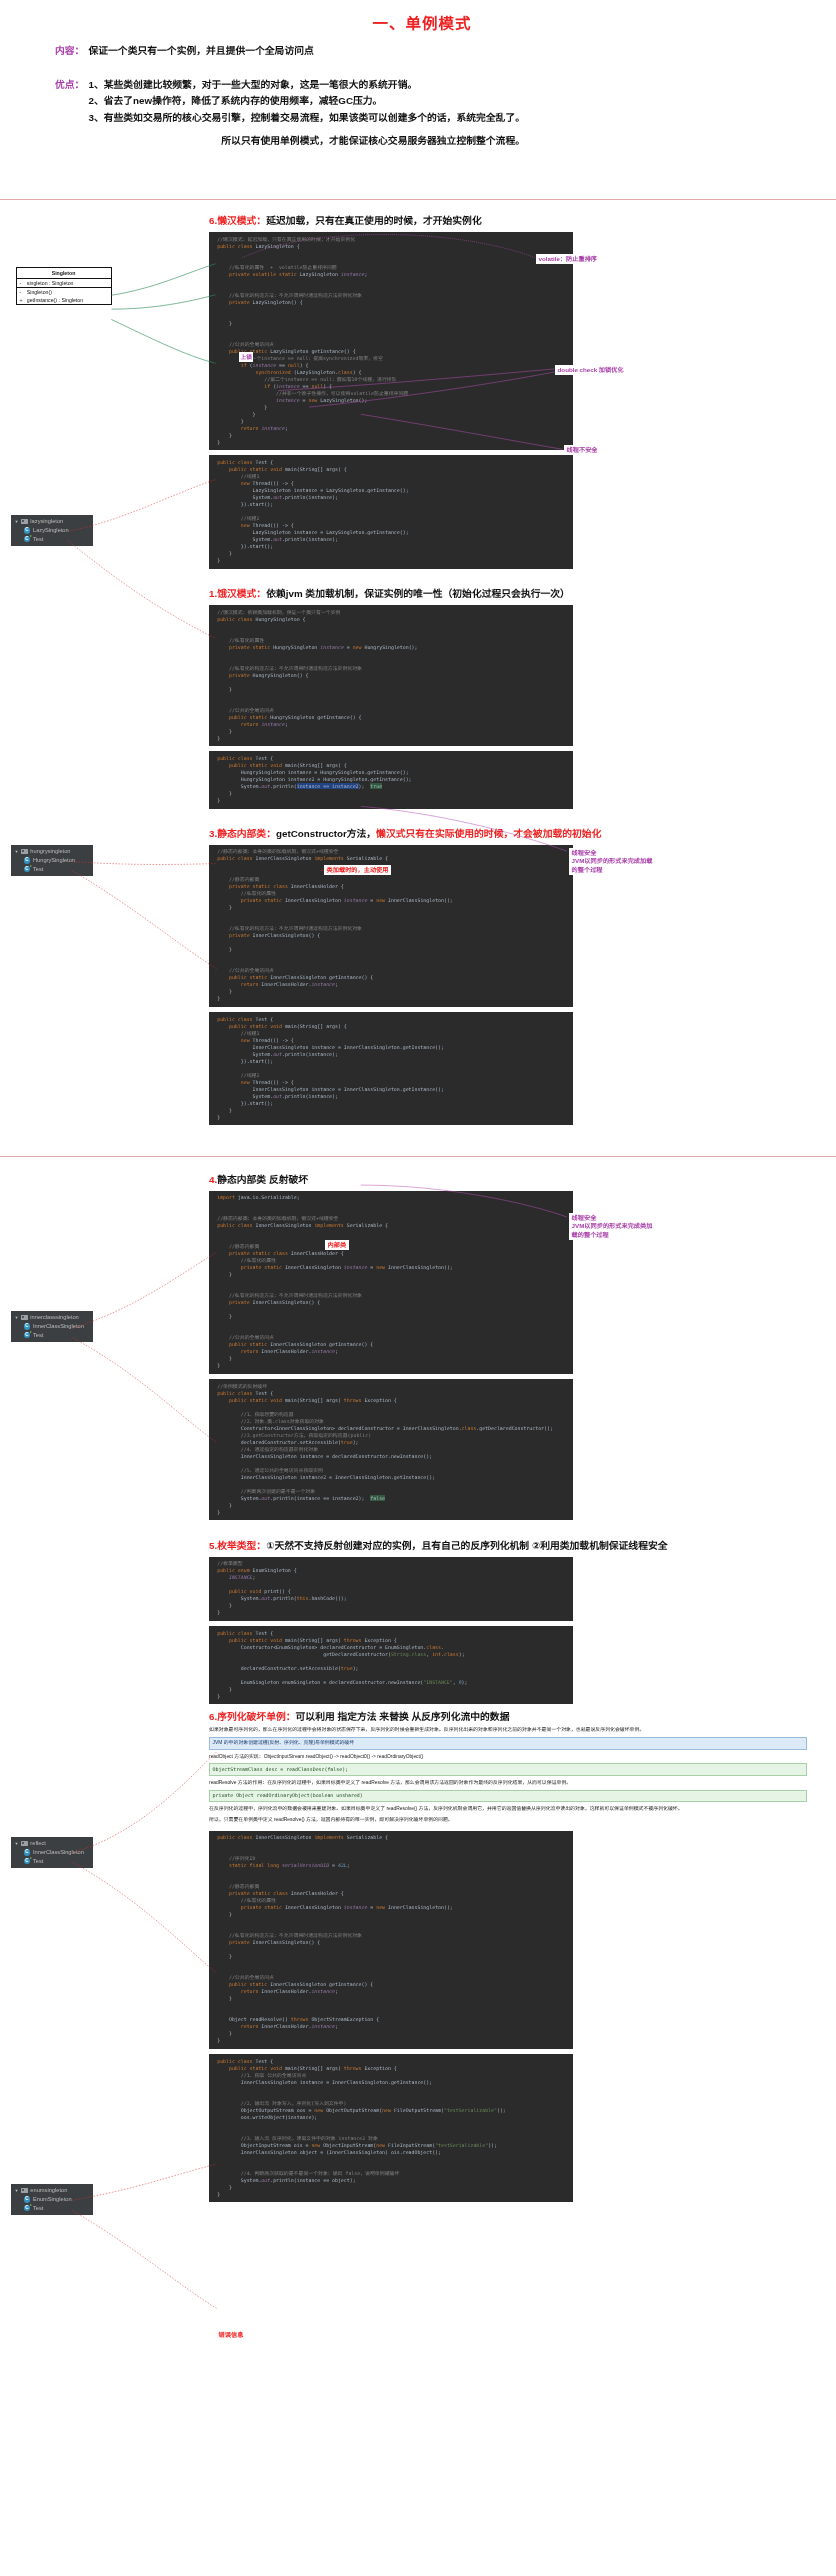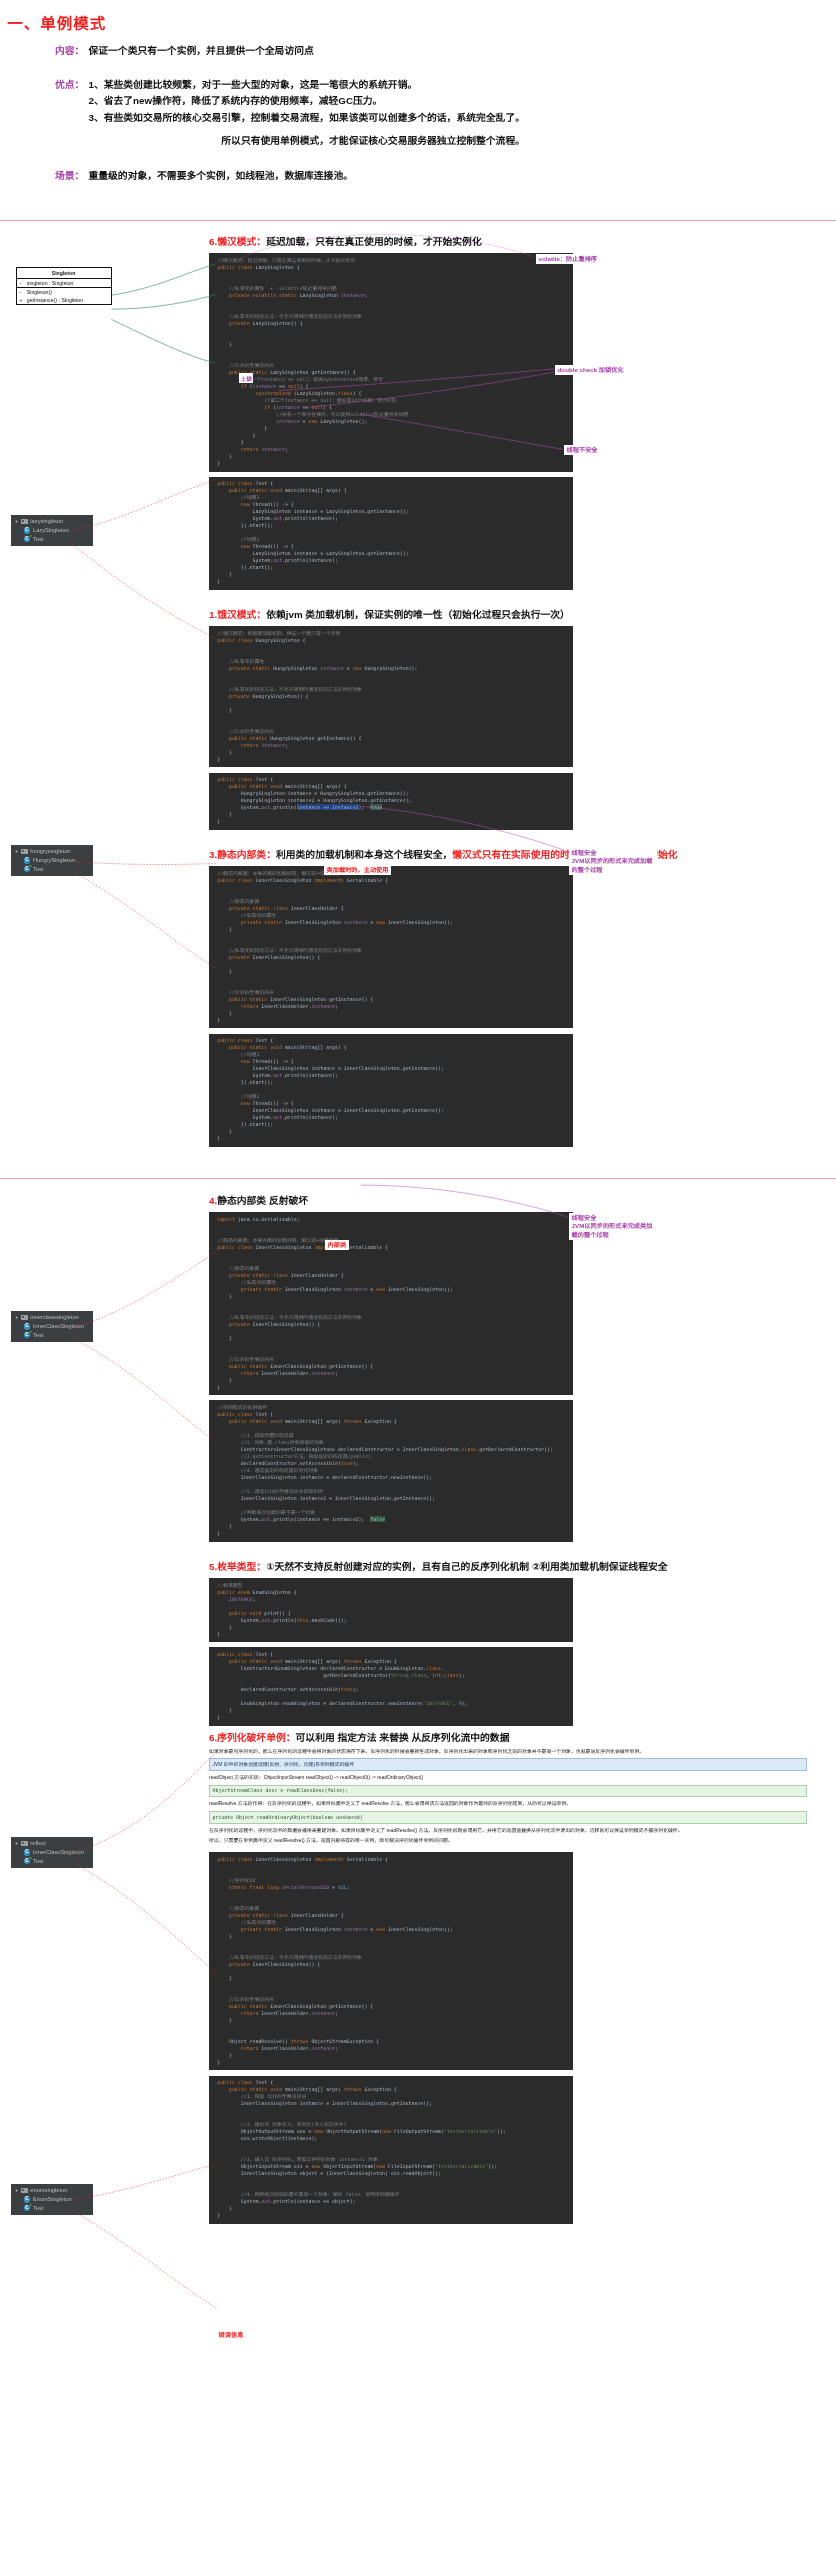--- a/index.html
+++ b/index.html
@@ -11,21 +11,21 @@
     font-family:"Liberation Sans","DejaVu Sans",sans-serif;
     color:#111;
     position:relative;
   }
   .page { position:relative; width:837px; min-height:3157px; overflow:hidden; }
 
   
   .intro { padding:7.2px 0 0 0; position:relative; }
   .h1 {
     color:#ee2222; font-weight:bold; font-size:15.5px;
-    letter-spacing:1px; margin:4.1px 0 9.3px 7.2px;
+    letter-spacing:1px; margin:4.1px 0 9.3px 7.2px;text-align:center;
   }
   .kvrow { display:flex; align-items:flex-start; margin:0 0 5.2px 27px; font-size:9.8px; line-height:1.65;padding-left:28px;}
   .klabel { color:#a83fa8; font-weight:bold; flex:0 0 auto; margin-right:4.1px; }
   .kbody { color:#111; font-weight:bold; }
   .kbody .li { display:block; }
   .kbody .sub { display:block; margin-left:13.4px; margin-top:7.2px;text-align:right; }
   .spacer-lg { height:13.4px; }
   .hr-line { border:none; border-top:0.5px solid #e5a9a9; margin:0; }
 
   
@@ -148,24 +148,20 @@
       <span class="kbody">
         <span class="li">1、某些类创建比较频繁，对于一些大型的对象，这是一笔很大的系统开销。</span>
         <span class="li">2、省去了new操作符，降低了系统内存的使用频率，减轻GC压力。</span>
         <span class="li">3、有些类如交易所的核心交易引擎，控制着交易流程，如果该类可以创建多个的话，系统完全乱了。</span>
         <span class="sub">所以只有使用单例模式，才能保证核心交易服务器独立控制整个流程。</span>
       </span>
     </div>
 
     <div class="spacer-lg"></div>
 
-    <div class="kvrow">
-      <span class="klabel">场景：</span>
-      <span class="kbody">重量级的对象，不需要多个实例，如线程池，数据库连接池。</span>
-    </div>
   </div>
 
   <div style="height:31px"></div>
   <hr class="hr-line">
 
   <div class="uml" style="left:15.5px; top:267px;">
     <div class="t">Singleton</div>
     <div class="g">
       <div class="r">
         <span class="s">-</span>
@@ -358,21 +354,21 @@
 }</pre>
   </div>
 
   <div class="callout red" style="left:324px; top:865px;">类加载时的，主动使用</div>
   <div class="callout two" style="left:569px; top:848px;">
     <span>线程安全</span><br>
     <span>JVM以同步的形式来完成加载的整个过程</span>
   </div>
 
   <div class="sec-head" style="margin-top:17.5px">
-    <span class="num">3.静态内部类：</span><span>利用类的加载机制和本身这个线程安全，</span><span class="em">懒汉式只有在实际使用的时候，才会被加载的初始化</span>
+    <span class="num">3.静态内部类：</span><span>getConstructor方法，</span><span class="em">懒汉式只有在实际使用的时候，才会被加载的初始化</span>
   </div>
 
   <div class="codewrap">
     <pre class="code"><span class="cmt">//静态内部类：本身的类的加载机制，懒汉式+线程安全</span>
 <span class="kw">public class</span> InnerClassSingleton <span class="kw">implements</span> Serializable {
 
 
     <span class="cmt">//静态内部类</span>
     <span class="kw">private static class</span> InnerClassHolder {
         <span class="cmt">//私有化的属性</span>

